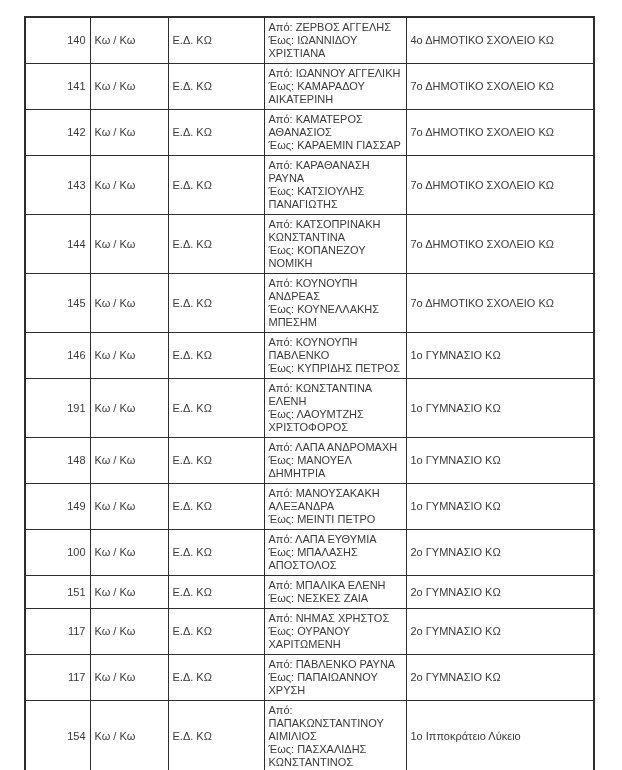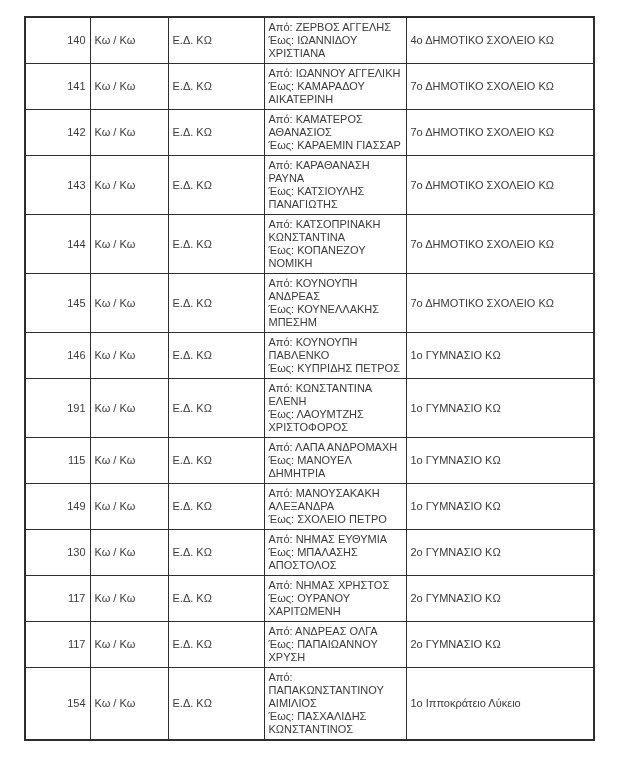--- a/index.html
+++ b/index.html
@@ -129,65 +129,73 @@
     <td class="c-id">191</td>
     <td class="c-muni">Κω / Κω</td>
     <td class="c-dist">Ε.Δ. ΚΩ</td>
     <td class="c-range">Από: ΚΩΝΣΤΑΝΤΙΝΑ ΕΛΕΝΗ
 Έως: ΛΑΟΥΜΤΖΗΣ
 ΧΡΙΣΤΟΦΟΡΟΣ</td>
     <td class="c-school">1ο ΓΥΜΝΑΣΙΟ ΚΩ</td>
   </tr>
 
   <tr>
-    <td class="c-id">115</td>
+    <td class="c-id">148</td>
     <td class="c-muni">Κω / Κω</td>
     <td class="c-dist">Ε.Δ. ΚΩ</td>
     <td class="c-range">Από: ΛΑΠΑ ΑΝΔΡΟΜΑΧΗ
 Έως: ΜΑΝΟΥΕΛ
 ΔΗΜΗΤΡΙΑ</td>
     <td class="c-school">1ο ΓΥΜΝΑΣΙΟ ΚΩ</td>
   </tr>
 
   <tr>
     <td class="c-id">149</td>
     <td class="c-muni">Κω / Κω</td>
     <td class="c-dist">Ε.Δ. ΚΩ</td>
     <td class="c-range">Από: ΜΑΝΟΥΣΑΚΑΚΗ
 ΑΛΕΞΑΝΔΡΑ
-Έως: ΣΧΟΛΕΙΟ ΠΕΤΡΟ</td>
-    <td class="c-school">1ο ΓΥΜΝΑΣΙΟ ΚΩ</td>
-  </tr>
-
-  <tr>
-    <td class="c-id">130</td>
-    <td class="c-muni">Κω / Κω</td>
-    <td class="c-dist">Ε.Δ. ΚΩ</td>
-    <td class="c-range">Από: ΝΗΜΑΣ ΕΥΘΥΜΙΑ
+Έως: ΜΕΙΝΤΙ ΠΕΤΡΟ</td>
+    <td class="c-school">1ο ΓΥΜΝΑΣΙΟ ΚΩ</td>
+  </tr>
+
+  <tr>
+    <td class="c-id">100</td>
+    <td class="c-muni">Κω / Κω</td>
+    <td class="c-dist">Ε.Δ. ΚΩ</td>
+    <td class="c-range">Από: ΛΑΠΑ ΕΥΘΥΜΙΑ
 Έως: ΜΠΑΛΑΣΗΣ
 ΑΠΟΣΤΟΛΟΣ</td>
     <td class="c-school">2ο ΓΥΜΝΑΣΙΟ ΚΩ</td>
   </tr>
 
+  <tr>
+    <td class="c-id">151</td>
+    <td class="c-muni">Κω / Κω</td>
+    <td class="c-dist">Ε.Δ. ΚΩ</td>
+    <td class="c-range">Από: ΜΠΑΛΙΚΑ ΕΛΕΝΗ
+Έως: ΝΕΣΚΕΣ ΖΑΙΑ</td>
+    <td class="c-school">2ο ΓΥΜΝΑΣΙΟ ΚΩ</td>
+  </tr>
 
   <tr>
     <td class="c-id">117</td>
     <td class="c-muni">Κω / Κω</td>
     <td class="c-dist">Ε.Δ. ΚΩ</td>
     <td class="c-range">Από: ΝΗΜΑΣ ΧΡΗΣΤΟΣ
 Έως: ΟΥΡΑΝΟΥ
 ΧΑΡΙΤΩΜΕΝΗ</td>
     <td class="c-school">2ο ΓΥΜΝΑΣΙΟ ΚΩ</td>
   </tr>
 
   <tr>
     <td class="c-id">117</td>
     <td class="c-muni">Κω / Κω</td>
     <td class="c-dist">Ε.Δ. ΚΩ</td>
-    <td class="c-range">Από: ΑΝΔΡΕΑΣ ΟΛΓΑ
+    <td class="c-range">Από: ΠΑΒΛΕΝΚΟ ΡΑΥΝΑ
 Έως: ΠΑΠΑΙΩΑΝΝΟΥ
 ΧΡΥΣΗ</td>
     <td class="c-school">2ο ΓΥΜΝΑΣΙΟ ΚΩ</td>
   </tr>
 
   <tr>
     <td class="c-id">154</td>
     <td class="c-muni">Κω / Κω</td>
     <td class="c-dist">Ε.Δ. ΚΩ</td>
     <td class="c-range">Από:

